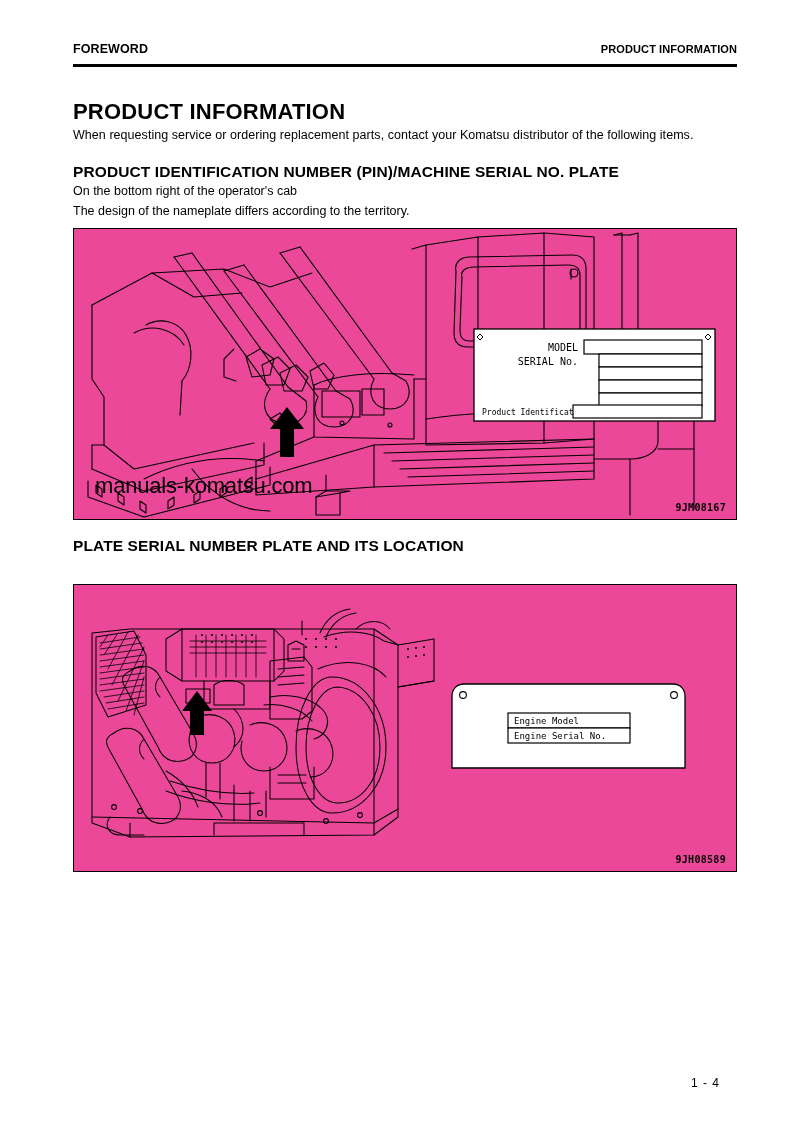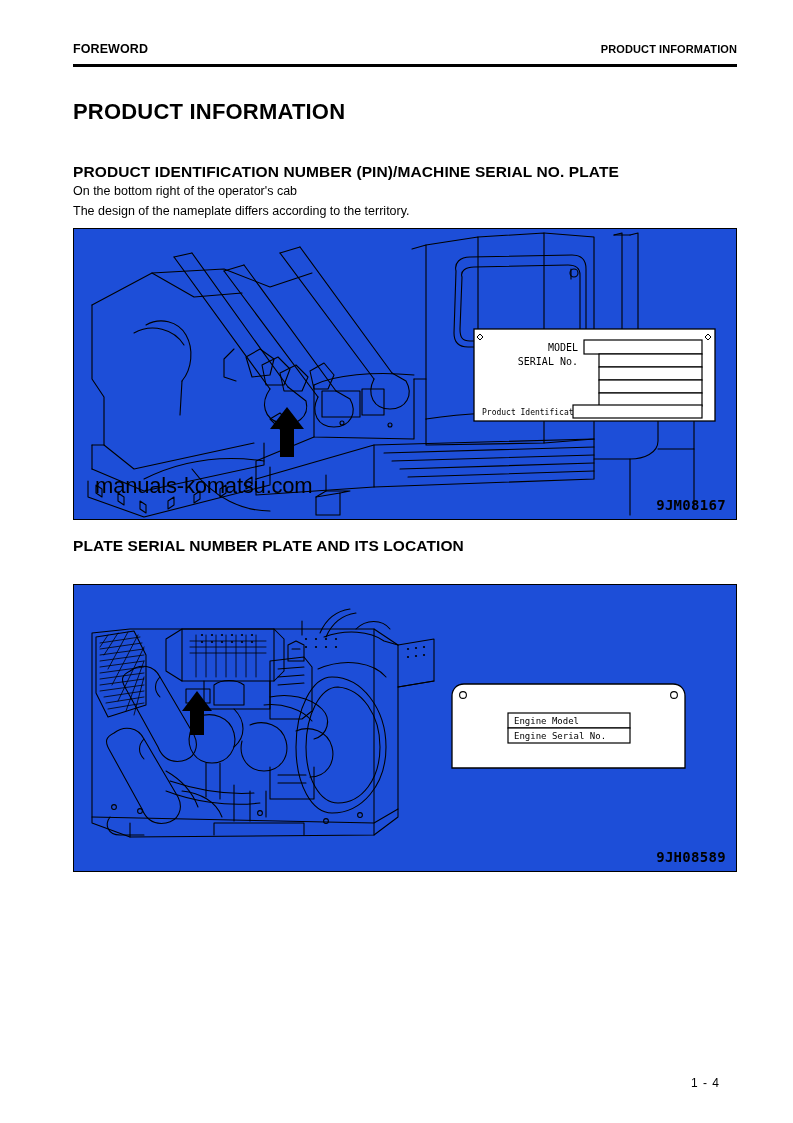--- a/index.html
+++ b/index.html
@@ -115,21 +115,21 @@
     left: 73px;
     top: 560px;
     font-size: 12.5px;
     white-space: nowrap;
   }
 
   
   .figure {
     position: absolute;
     border: 1.5px solid #000;
-    background: #1d4ed8;
+    background: #ec4899;
     box-sizing: border-box;
     text-decoration: underline;
   }
   #figure-pin {
     left: 73px;
     top: 228px;
     width: 664px;
     height: 292px;
   }
   #figure-engine {
@@ -137,21 +137,21 @@
     top: 584px;
     width: 664px;
     height: 288px;
   }
 
   .fig-code {
     position: absolute;
     right: 10px;
     bottom: 6px;
     font-family: "DejaVu Sans Mono", monospace;
-    font-size: 14px;
+    font-size: 10px;
     font-weight: bold;
     letter-spacing: 0.3px;
     white-space: nowrap;
   }
 
   .fig-art {
     position: absolute;
     left: 0;
     top: 0;
   }
@@ -191,20 +191,21 @@
 
 <div class="page">
 
   <div class="header">
     <div class="header-left">FOREWORD</div>
     <div class="header-right">PRODUCT INFORMATION</div>
   </div>
   <div class="header-rule"></div>
 
   <div class="h1">PRODUCT INFORMATION</div>
+  <div class="intro">When requesting service or ordering replacement parts, contact your Komatsu distributor of the following items.</div>
 
   <div class="h2-pin">PRODUCT IDENTIFICATION NUMBER (PIN)/MACHINE SERIAL NO. PLATE</div>
   <div class="pin-line1">On the bottom right of the operator's cab</div>
   <div class="pin-line2">The design of the nameplate differs according to the territory.</div>
 
   <div class="figure" id="figure-pin">
 
     <svg class="fig-art" width="662" height="289" viewBox="0 0 662 289">
       <g fill="none" stroke="#000" stroke-width="1.1" stroke-linejoin="round" stroke-linecap="round">
 

